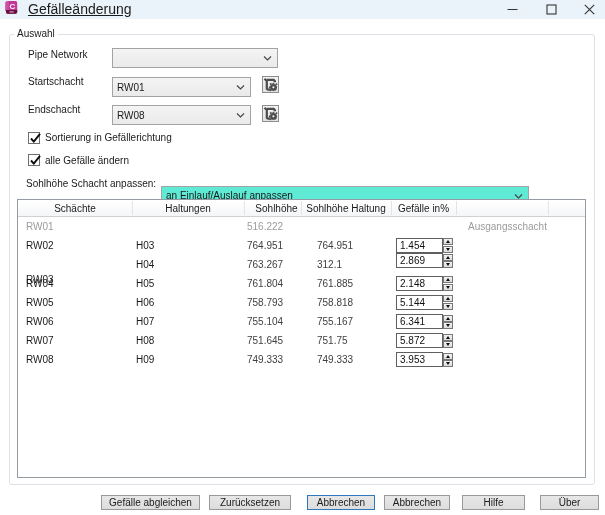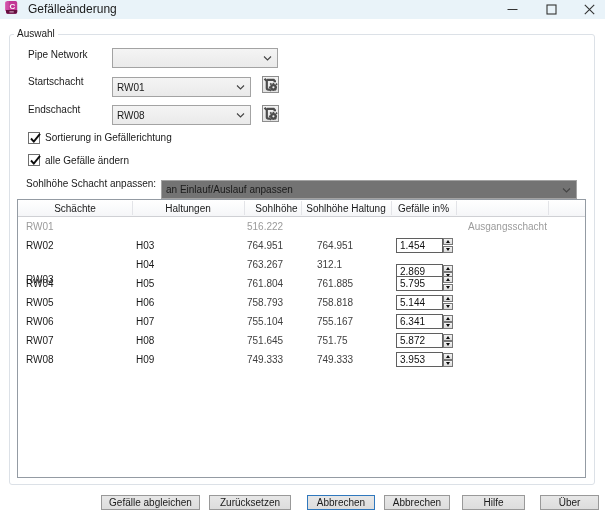--- a/index.html
+++ b/index.html
@@ -2,21 +2,21 @@
 <html><head>
 <meta charset="utf-8">
 <style>
 * { margin:0; padding:0; box-sizing:border-box; }
 html,body { width:605px; height:515px; }
 body { font-family:"Liberation Sans",sans-serif; font-size:10px; color:#1a1a1a; background:#fff; position:relative; overflow:hidden; }
 .abs { position:absolute; }
 
 
 #titlebar { position:absolute; left:0; top:0; width:605px; height:19px; background:#e9f3f9; }
-#title { position:absolute; left:28px; top:0; height:18px; line-height:18px; font-size:12px; color:#1b1b1b; }
+#title { position:absolute; left:28px; top:0; height:18px; line-height:18px; font-size:14px; color:#1b1b1b;text-decoration:underline; }
 .capbtn { position:absolute; top:0; height:19px; }
 
 
 #groupbox { position:absolute; left:9px; top:34px; width:586px; height:451px; border:1px solid #dce1e7; border-radius:3px; }
 #gblabel { position:absolute; left:4px; top:-7px; background:#fff; padding:0 3px; font-size:10px; color:#1a1a1a; }
 
 .lbl { position:absolute; font-size:10px; line-height:14px; color:#1a1a1a; }
 
 
 .combo { position:absolute; border:1px solid #a3a3a3; background:linear-gradient(#f4f4f4,#eaeaea); }
@@ -151,21 +151,21 @@
 <div class="lbl" style="left:45px;top:131px">Sortierung in Gefällerichtung</div>
 
 <div class="cb" style="left:28px;top:154px">
   <svg width="14" height="14" style="position:absolute;left:0px;top:-1px">
       <path d="M2 6.5 L4.8 9.6 L11 1.8" stroke="#0c0c0c" stroke-width="1.9" fill="none"></path>
     </svg>
 </div>
 <div class="lbl" style="left:45px;top:154px">alle Gefälle ändern</div>
 
 <div class="lbl" style="left:26px;top:176.5px">Sohlhöhe Schacht anpassen:</div>
-<div class="combo" style="left:161px;top:180px;width:416px;height:19px;background:#737373">
+<div class="combo" style="left:161px;top:186px;width:368px;height:19px;background:#5eead4">
   <div class="txt">an Einlauf/Auslauf anpassen</div>
   <svg class="chev" width="9" height="5">
       <path d="M1 0.5 L4.5 4 L8 0.5" stroke="#444" stroke-width="1.1" fill="none"></path>
     </svg>
 </div>
 
 <div id="grid">
   <div id="ghead">
     <div class="hsep" style="left:114px"></div>
     <div class="hsep" style="left:226px"></div>
@@ -197,37 +197,37 @@
         </div>
         <div class="sb dn">
           <div class="tri-dn"></div>
         </div>
       </div>
     </div>
     <div class="c " style="left:26px;top:270px">RW03</div>
     <div class="c" style="left:136px;top:254.7px">H04</div>
     <div class="c num" style="left:247px;top:254.7px">763.267</div>
     <div class="c num" style="left:317px;top:254.7px">312.1</div>
-    <div class="spin" style="left:396px;top:264px">
+    <div class="spin" style="left:396px;top:253px">
       <div class="inp">2.869</div>
       <div class="btns">
         <div class="sb up">
           <div class="tri-up"></div>
         </div>
         <div class="sb dn">
           <div class="tri-dn"></div>
         </div>
       </div>
     </div>
     <div class="c " style="left:26px;top:273.8px">RW04</div>
     <div class="c" style="left:136px;top:273.8px">H05</div>
     <div class="c num" style="left:247px;top:273.8px">761.804</div>
     <div class="c num" style="left:317px;top:273.8px">761.885</div>
     <div class="spin" style="left:396px;top:275.8px">
-      <div class="inp">5.795</div>
+      <div class="inp">2.148</div>
       <div class="btns">
         <div class="sb up">
           <div class="tri-up"></div>
         </div>
         <div class="sb dn">
           <div class="tri-dn"></div>
         </div>
       </div>
     </div>
     <div class="c " style="left:26px;top:292.9px">RW05</div>

